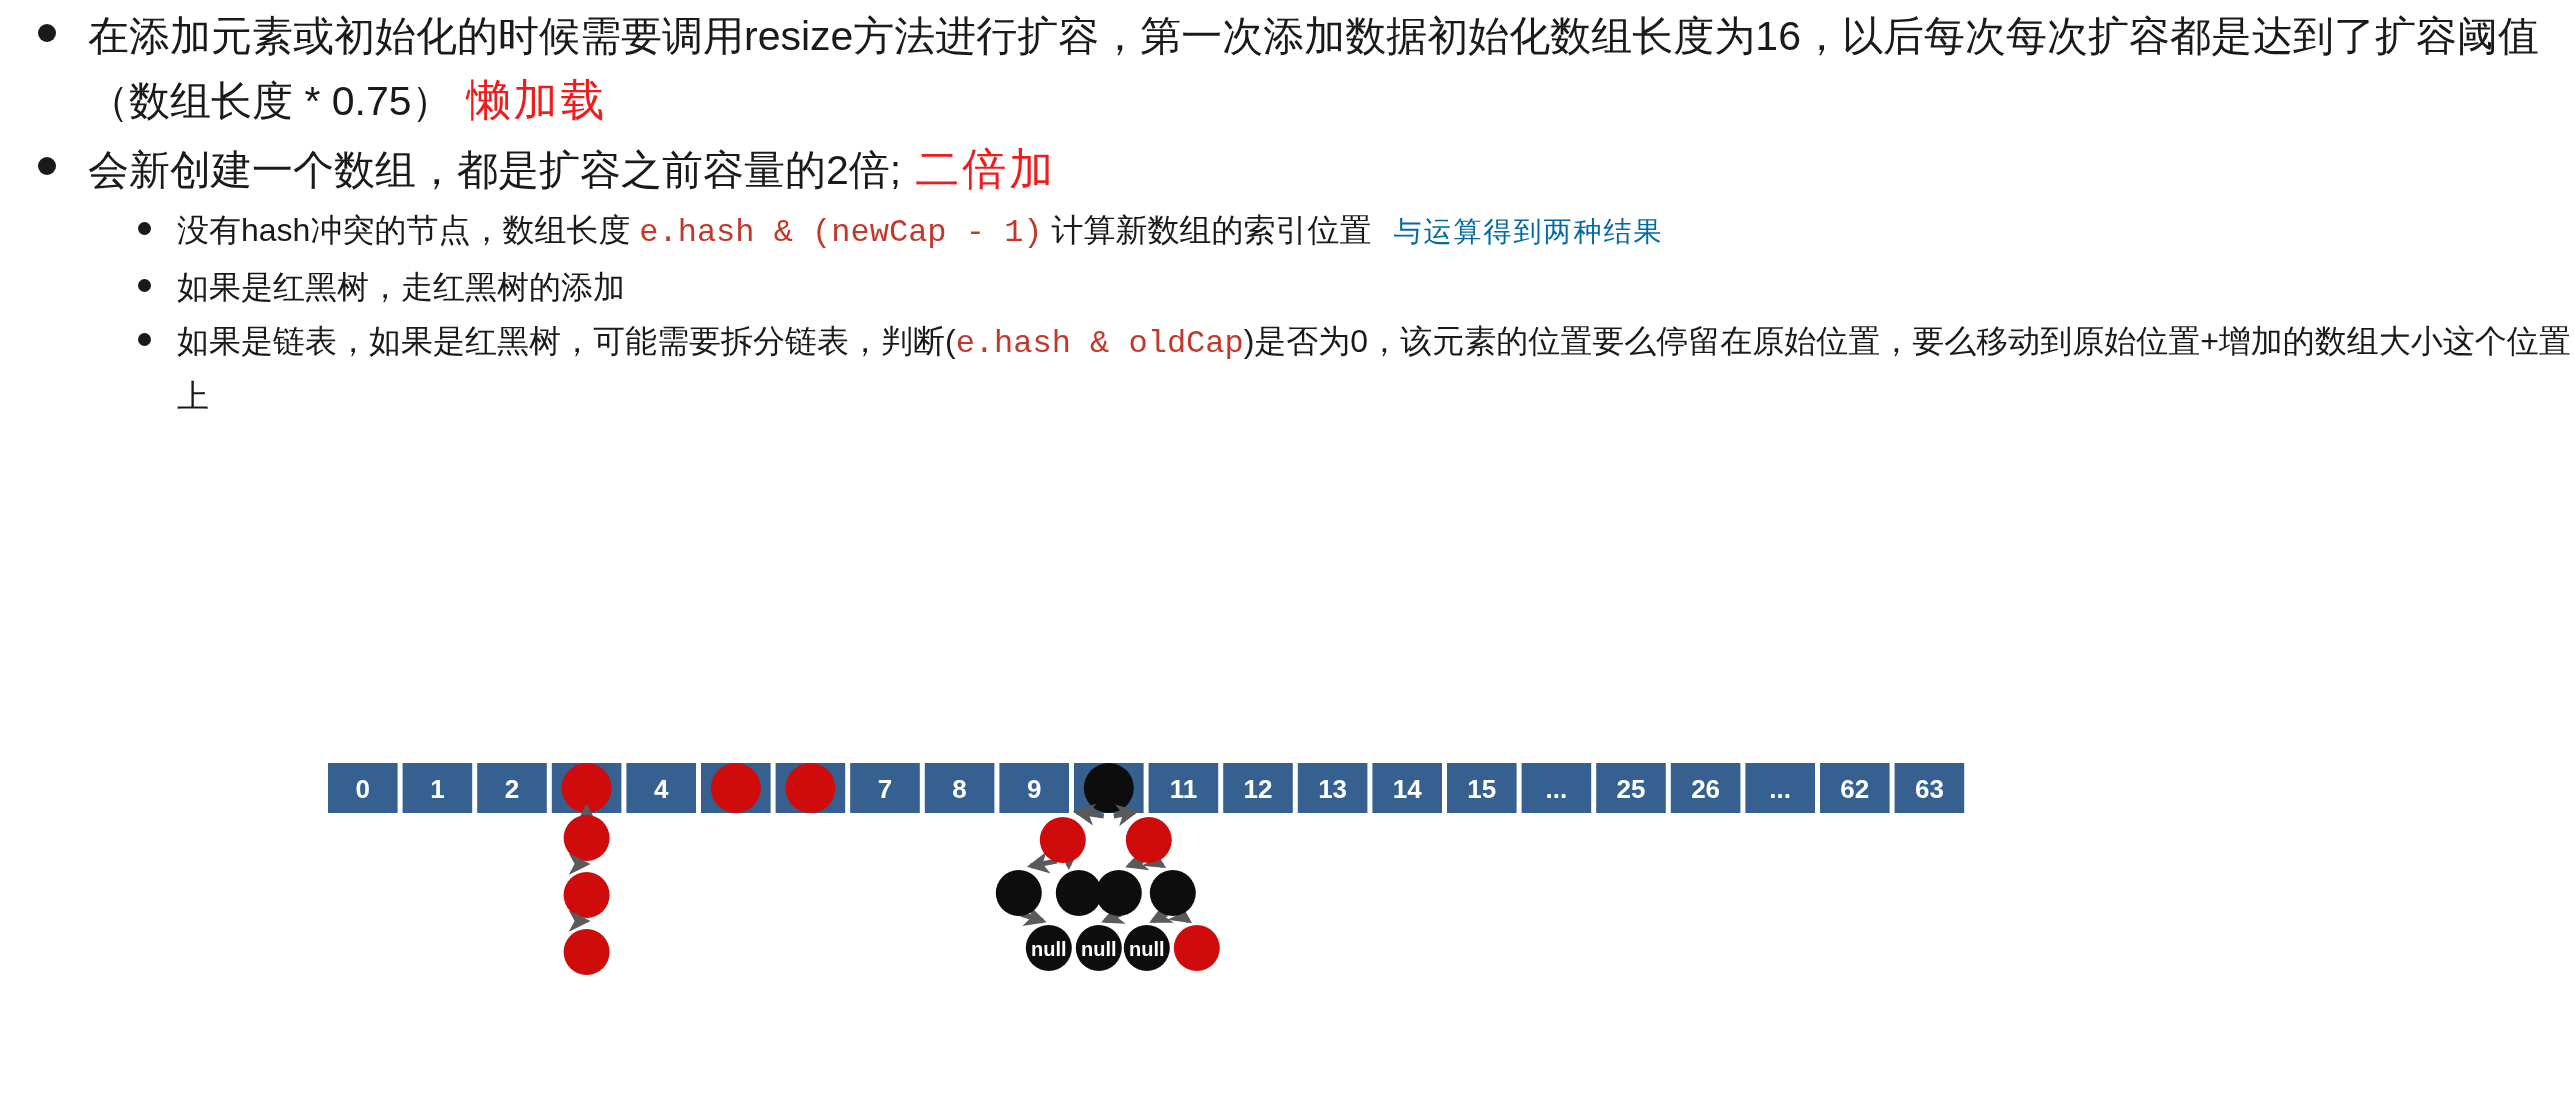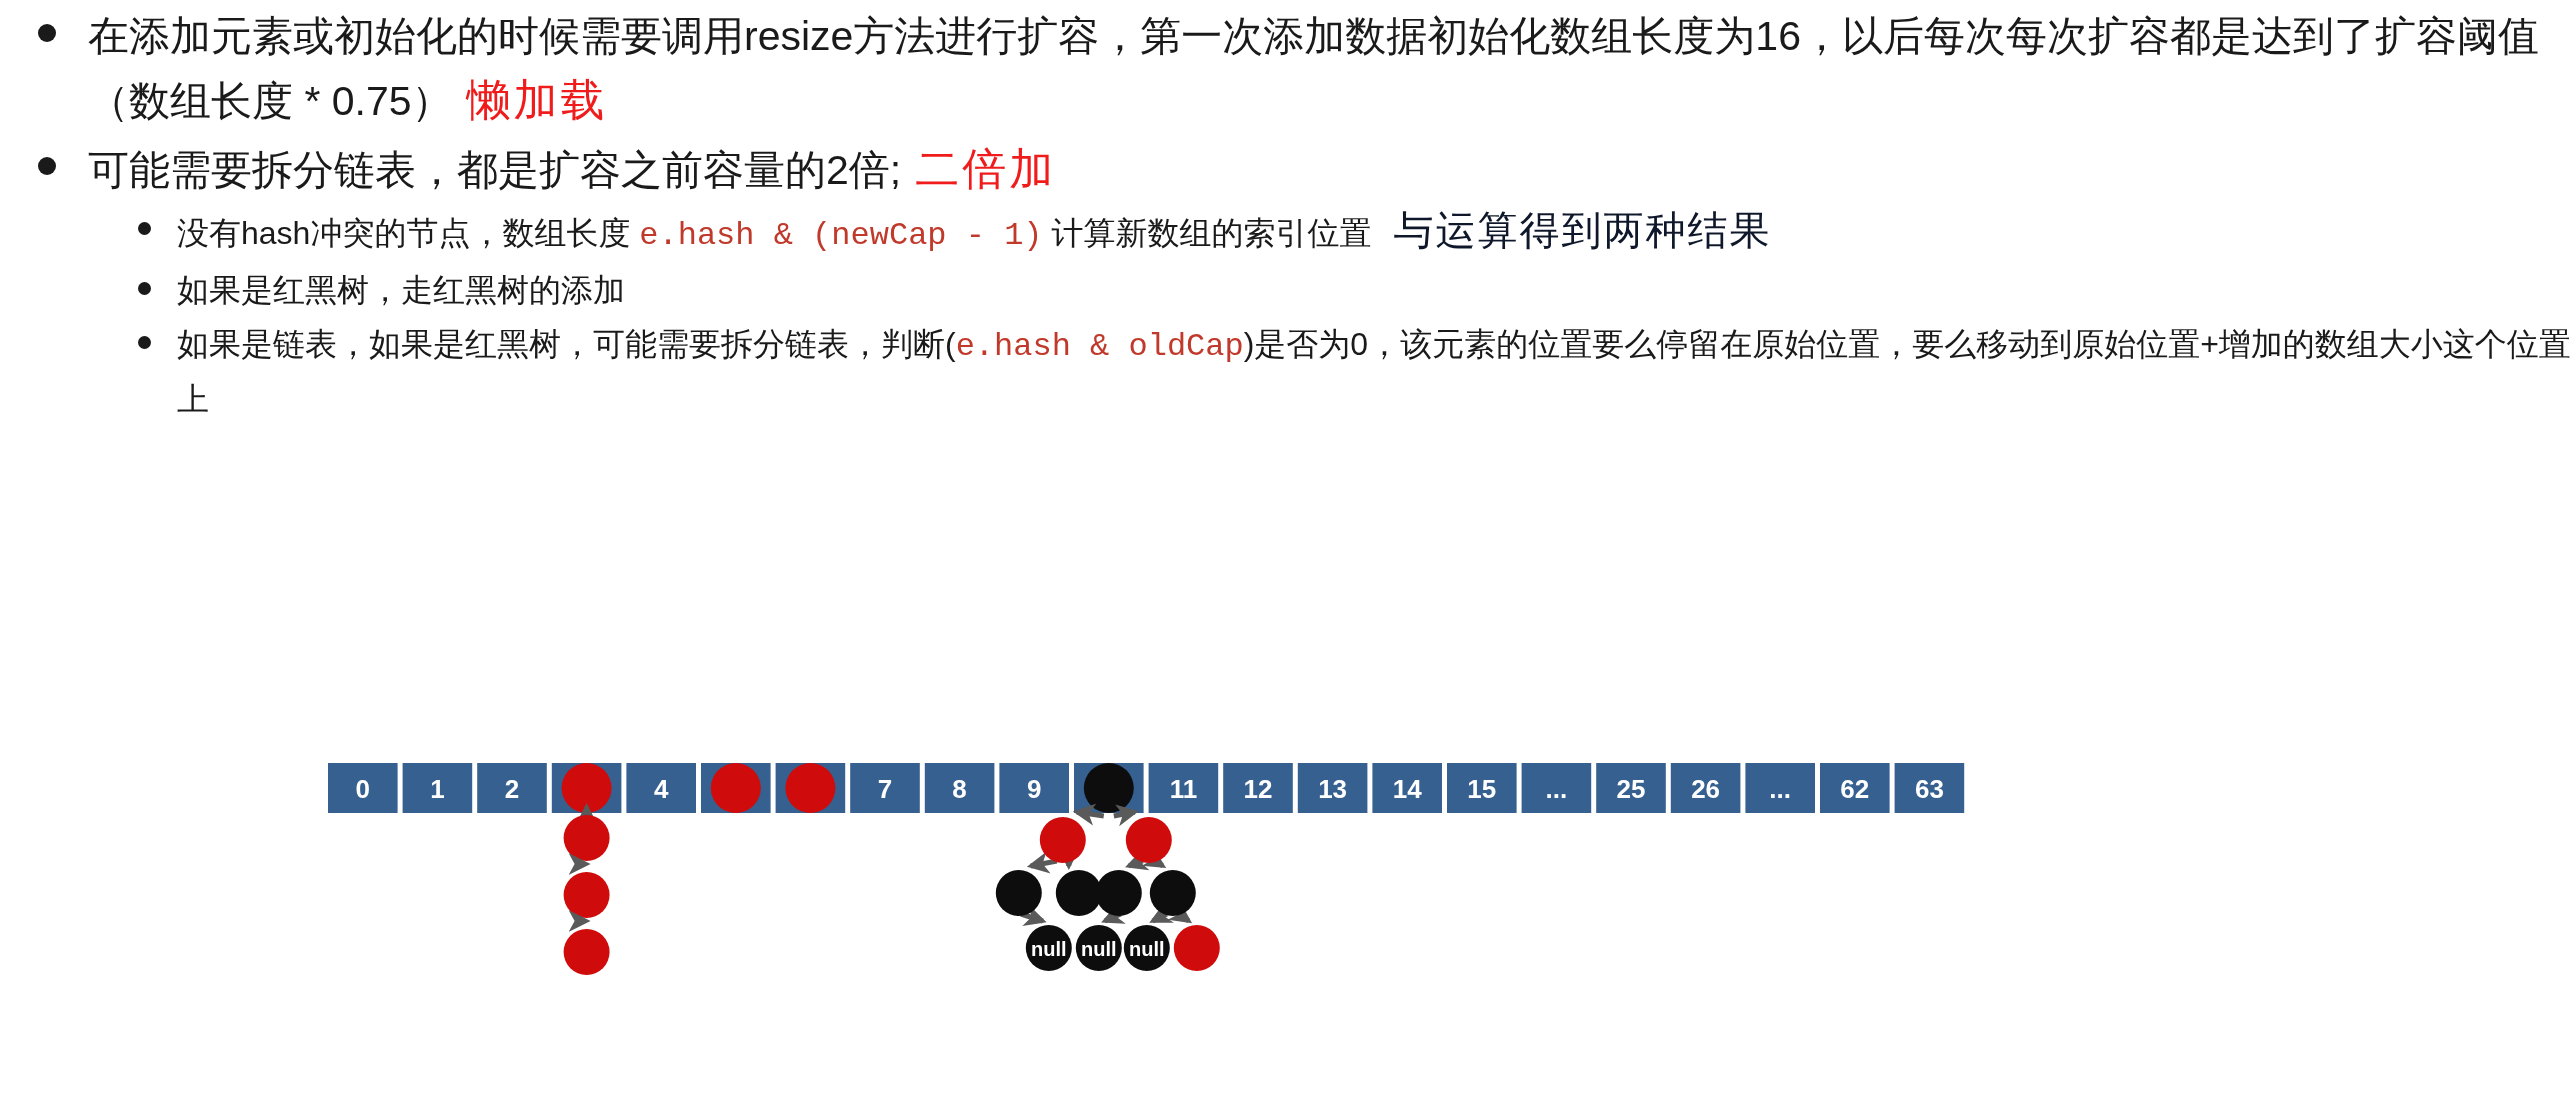--- a/index.html
+++ b/index.html
@@ -64,22 +64,22 @@
     line-height: 52px;
     max-width: 2430px;
   }
   .red-annot {
     color: #f01c1c;
     font-size: 44px;
     padding-left: 14px;
     letter-spacing: 3px;
   }
   .red-annot-sm {
-    color: #0f172a;
-    font-size: 40px;
+    color: #0369a1;
+    font-size: 28px;
     padding-left: 22px;
     letter-spacing: 2px;
   }
   .code-red {
     color: #c0392b;
     font-family: Liberation Mono, monospace;
   }
 
   
   #diagram {
@@ -96,21 +96,21 @@
 
 <div class="outline">
 
   <div class="bullet-row bullet-l1">
     <div class="dot dot-l1"></div>
     <div class="btext-l1"><span>在添加元素或初始化的时候需要调用resize方法进行扩容，第一次添加数据初始化数组长度为16，以后每次每次扩容都是达到了扩容阈值（数组长度 * 0.75）</span><span class="red-annot">懒加载</span></div>
   </div>
 
   <div class="bullet-row bullet-l1">
     <div class="dot dot-l1"></div>
-    <div class="btext-l1"><span>可能需要拆分链表，都是扩容之前容量的2倍;</span><span class="red-annot">二倍加</span></div>
+    <div class="btext-l1"><span>会新创建一个数组，都是扩容之前容量的2倍;</span><span class="red-annot">二倍加</span></div>
   </div>
 
 
   <div class="bullet-row bullet-l2">
     <div class="dot dot-l2"></div>
     <div class="btext-l2"><span>没有hash冲突的节点，数组长度 </span><span class="code-red">e.hash &amp; (newCap - 1)</span><span> 计算新数组的索引位置</span><span class="red-annot-sm">与运算得到两种结果</span></div>
   </div>
 
   <div class="bullet-row bullet-l2">
     <div class="dot dot-l2"></div>

